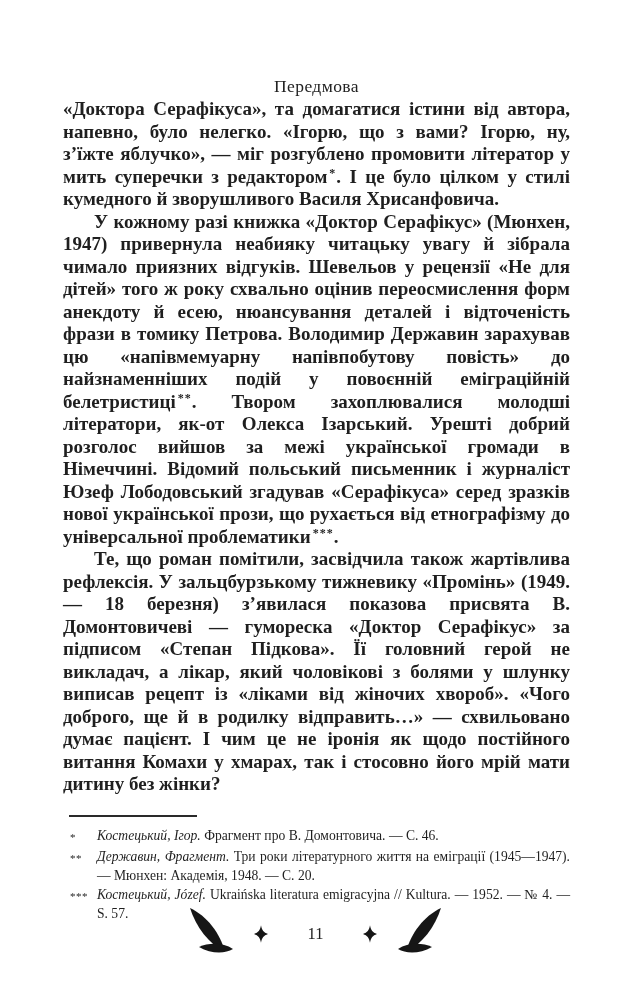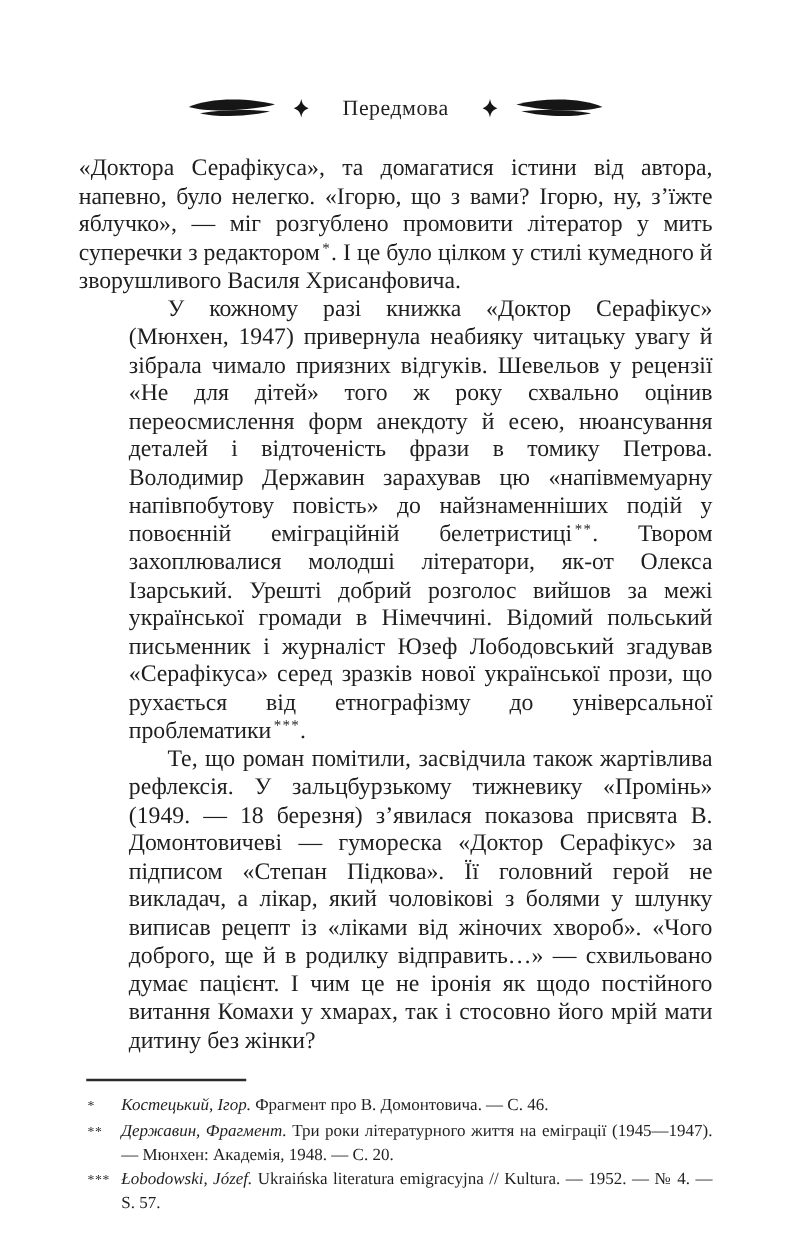--- a/index.html
+++ b/index.html
@@ -15,42 +15,43 @@
     overflow: hidden;
     padding: 74px 61px 0 63px;
   }
 
   
   .chapter-header {
     display: flex;
     align-items: center;
     justify-content: center;
     gap: 13px;
-    margin-bottom: 26px;
     height: 24px;
+    flex-direction: column;
   }
   .chapter-title {
     font-size: 17.5px;
     letter-spacing: 0.4px;
     color: #222222;
     padding: 0 14px;
     white-space: nowrap;
   }
   .orn { display: block; }
   .orn-fill { fill: #161616; }
 
   
   .text-block {
     font-size: 19px;
     line-height: 22.5px;
     text-align: justify;
     color: #1f1f1f;
+    font-weight: bold;
   }
   .para { text-align: justify; }
-  .para.indent { text-indent: 31px; margin-left: 40px; }
+  .para.indent { text-indent: 31px; }
   .fn-ref {
     font-size: 12px;
     line-height: 0;
     vertical-align: 6px;
     margin-left: 2px;
     letter-spacing: 1px;
     color: #1f1f1f;
   }
 
   
@@ -134,18 +135,35 @@
       <span class="fn-body"><i class="fn-author">Костецький, Ігор.</i><span> Фрагмент про В. Домонтовича. — С. 46.</span></span>
     </div>
 
     <div class="footnote">
       <span class="fn-marker">**</span>
       <span class="fn-body"><i class="fn-author">Державин, Фрагмент.</i><span> Три роки літературного життя на еміграції (1945—1947). — Мюнхен: Академія, 1948. — С. 20.</span></span>
     </div>
 
     <div class="footnote">
       <span class="fn-marker">***</span>
-      <span class="fn-body"><i class="fn-author">Łobodowski, Józef.</i><span> Ukraińska literatura emigracyjna // Kultura. — 1952. — № 4. — S. 57.</span></span>
+      <span class="fn-body"><i class="fn-author">Костецький, Józef.</i><span> Ukraińska literatura emigracyjna // Kultura. — 1952. — № 4. — S. 57.</span></span>
     </div>
   </section>
 
+  <footer class="page-footer">
+    <svg class="orn footer-leaf-left" width="46" height="48" viewBox="0 0 46 48" style="transform:scaleX(-1) translateY(-4px)">
+      <path class="orn-fill" d="M9,46 C14,27 27,10 44,2 C38,21 25,38 9,46 Z"></path>
+      <path class="orn-fill" d="M1,43 C11,36.5 25,36.5 35,41 C23,48 9,48 1,43 Z"></path>
+    </svg>
+    <svg class="orn" width="14" height="18" viewBox="0 0 16 20">
+      <path class="orn-fill" d="M8,0 C9,6 11,8 16,10 C11,12 9,14 8,20 C7,14 5,12 0,10 C5,8 7,6 8,0 Z"></path>
+    </svg>
+    <span class="page-number">11</span>
+    <svg class="orn" width="14" height="18" viewBox="0 0 16 20">
+      <path class="orn-fill" d="M8,0 C9,6 11,8 16,10 C11,12 9,14 8,20 C7,14 5,12 0,10 C5,8 7,6 8,0 Z"></path>
+    </svg>
+    <svg class="orn footer-leaf-right" width="46" height="48" viewBox="0 0 46 48">
+      <path class="orn-fill" d="M9,46 C14,27 27,10 44,2 C38,21 25,38 9,46 Z"></path>
+      <path class="orn-fill" d="M1,43 C11,36.5 25,36.5 35,41 C23,48 9,48 1,43 Z"></path>
+    </svg>
+  </footer>
 
 </div>
 
 </body></html>

